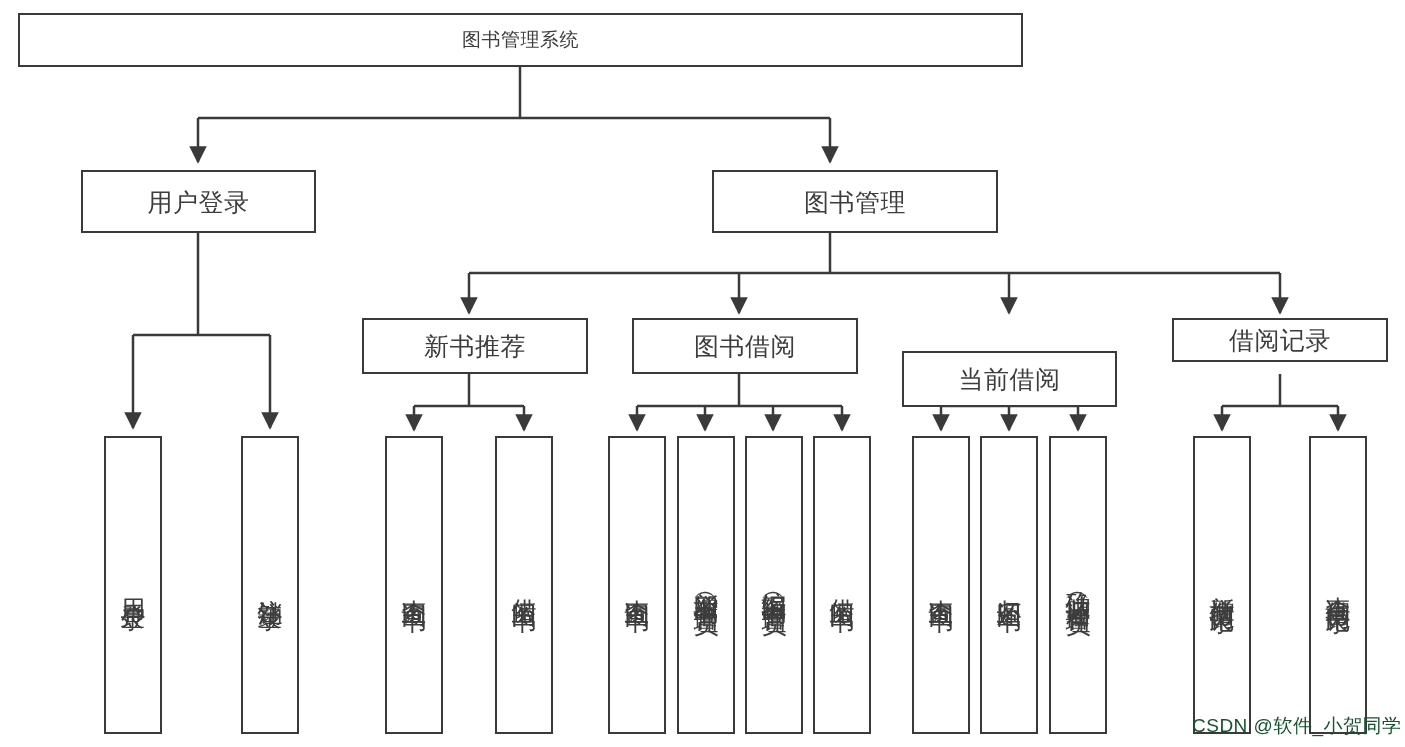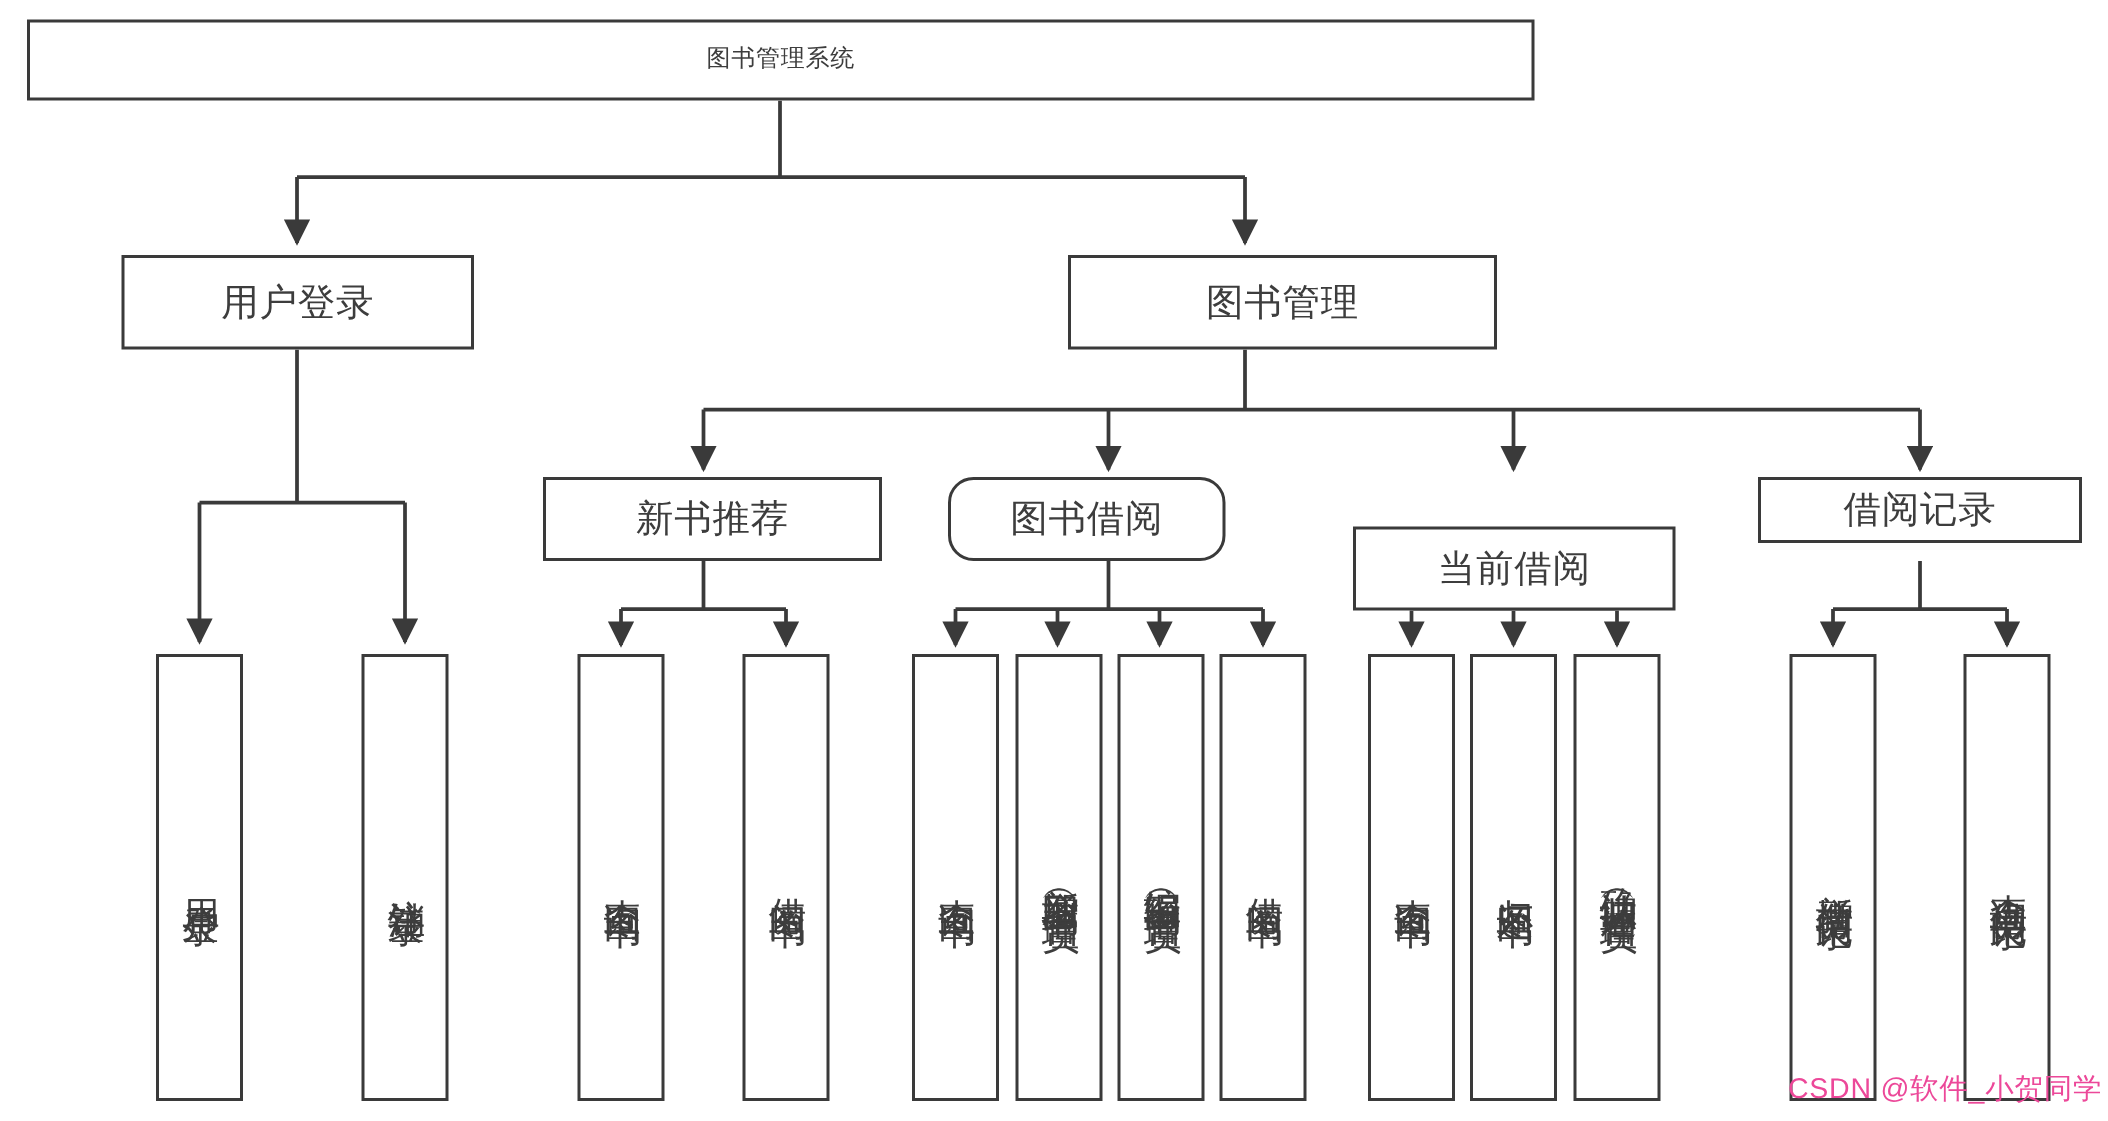--- a/index.html
+++ b/index.html
@@ -38,38 +38,38 @@
   .node .label {
     display: block;
     text-align: center;
     line-height: 1.28;
     letter-spacing: 0.5px;
   }
   .node.horizontal .label {
     font-size: 25px;
   }
   .node.root .label {
-    font-size: 16px;
+    font-size: 19px;
   }
   .node.vertical {
     align-items: center;
     justify-content: center;
     padding: 4px 0;
   }
   .node.vertical .label {
     writing-mode: vertical-rl;
     text-orientation: upright;
     font-size: 25px;
     line-height: 1.0;
     letter-spacing: 3px;
     white-space: nowrap;
   }
   .watermark {
     position: absolute;
-    color: #ec4899;
+    color: #14532d;
     font-size: 19px;
     white-space: nowrap;
     letter-spacing: 0.5px;
   }
 </style>
 </head>
 <body>
 
 <div id="canvas">
 
@@ -130,21 +130,21 @@
   <div class="node horizontal" style="left:81px; top:170px; width:235px; height:63px;">
     <span class="label">用户登录</span>
   </div>
   <div class="node horizontal" style="left:712px; top:170px; width:286px; height:63px;">
     <span class="label">图书管理</span>
   </div>
 
   <div class="node horizontal" style="left:362px; top:318px; width:226px; height:56px;">
     <span class="label">新书推荐</span>
   </div>
-  <div class="node horizontal" style="left:632px; top:318px; width:185px; height:56px;border-radius:17px;">
+  <div class="node horizontal" style="left:632px; top:318px; width:226px; height:56px;">
     <span class="label">图书借阅</span>
   </div>
   <div class="node horizontal" style="left:902px; top:318px; width:215px; height:56px;margin-top:33px;">
     <span class="label">当前借阅</span>
   </div>
   <div class="node horizontal" style="left:1172px; top:318px; width:216px; height:44px;">
     <span class="label">借阅记录</span>
   </div>
 
   <div class="node vertical" style="left:104px; top:436px; width:58px; height:298px;">

